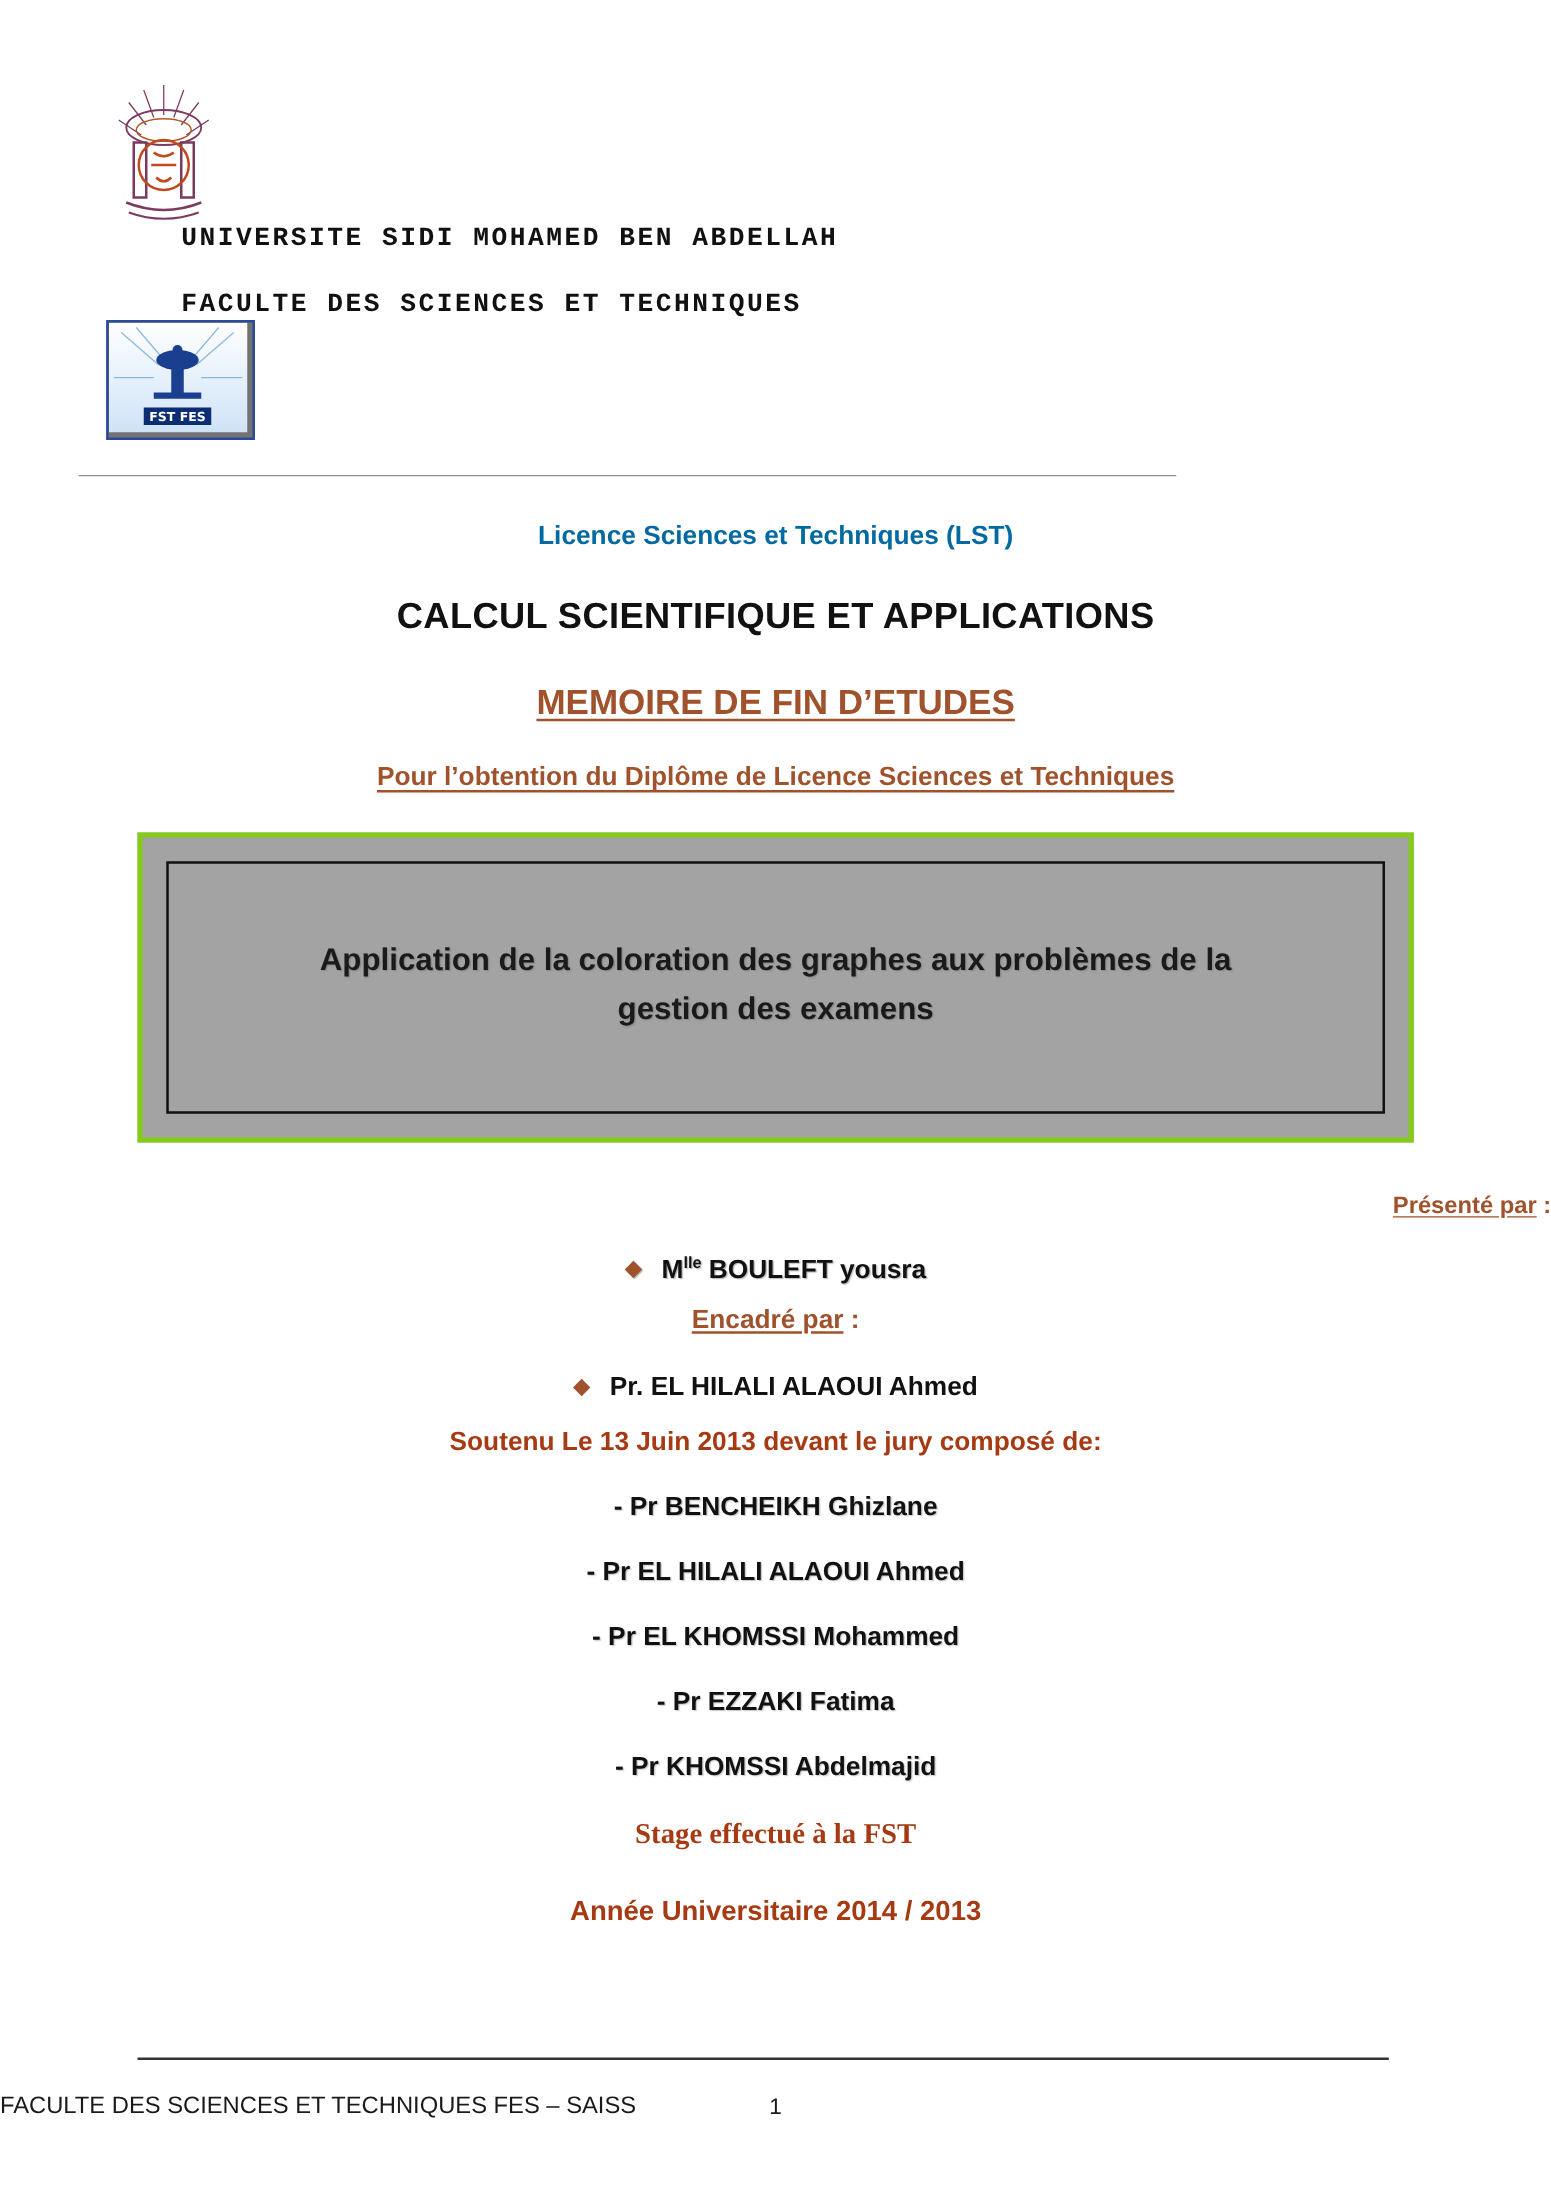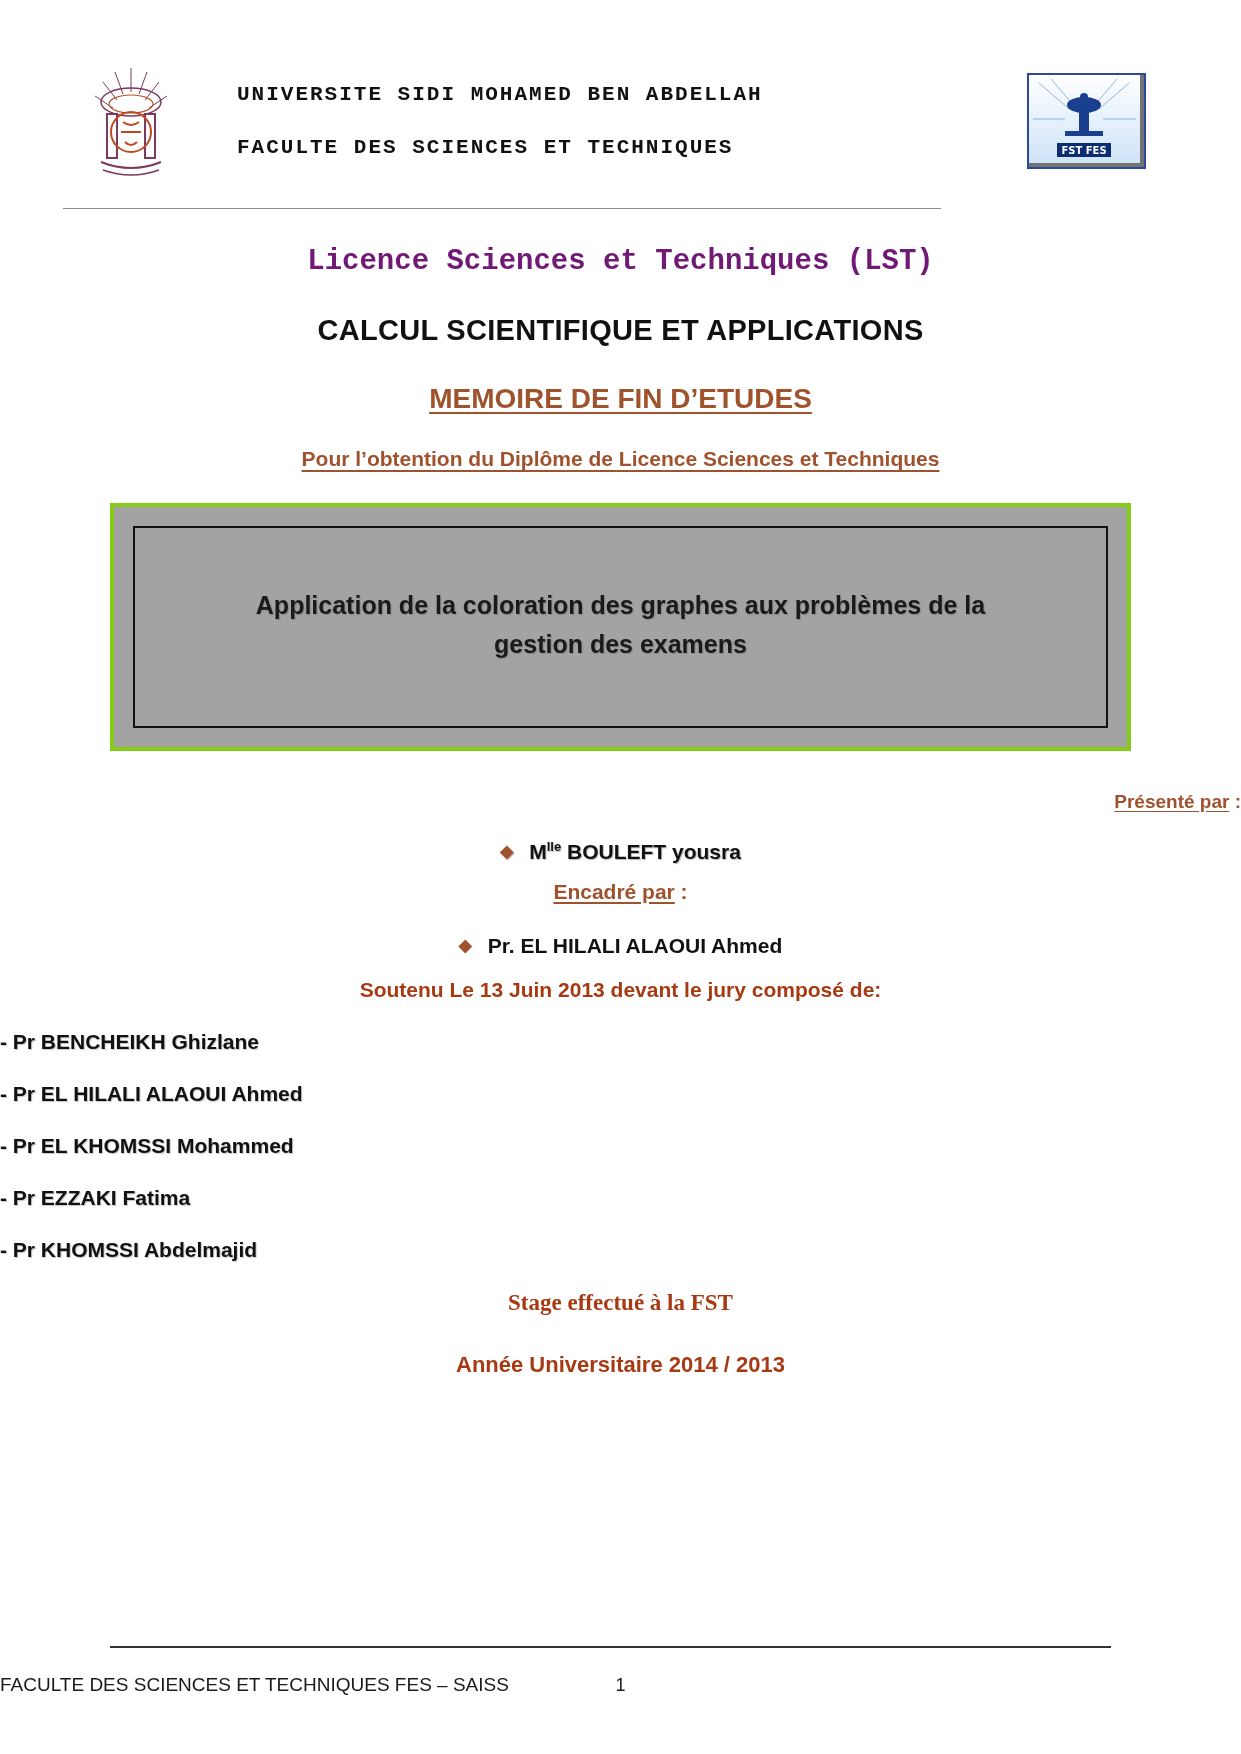--- a/index.html
+++ b/index.html
@@ -20,23 +20,23 @@
     position: relative;
     width: 1241px;
     height: 1754px;
     box-sizing: border-box;
     padding: 0;
   }
 
   
   .header {
     display: flex;
-    align-items: center;
     padding: 62px 95px 0 85px;
     box-sizing: border-box;
+    flex-direction: column;
   }
   .logo-left {
     width: 92px;
     height: 118px;
     flex: 0 0 auto;
     position: relative;
   }
   .header-titles {
     flex: 1 1 auto;
     padding-left: 60px;
@@ -74,25 +74,24 @@
     border-top: 1px solid #8d8d8d;
     height: 0;
   }
 
   
   .center-block {
     text-align: center;
     padding: 0 90px;
   }
   .lst-line {
-    font-size: 29px;
-    font-weight: bold;
-    color: #701a75;
+    font-size: 21px;
+    font-weight: bold;
+    color: #0369a1;
     margin-top: 36px;
-    font-family: Liberation Mono, monospace;
   }
   .calc-line {
     font-size: 29px;
     font-weight: bold;
     color: #111;
     margin-top: 36px;
     letter-spacing: 0.3px;
   }
   .memoire-line {
     font-size: 28px;
@@ -185,21 +184,21 @@
     font-size: 21px;
     font-weight: bold;
     color: #a63a12;
   }
 
   
   .jury {
     margin: 28px 0 0 0;
     padding: 0;
     list-style: none;
-    text-align: left;
+    text-align: center;
   }
   .jury li {
     font-size: 21px;
     font-weight: bold;
     color: #111;
     margin-bottom: 28px;
     text-shadow: 1px 1px 1px rgba(140,140,140,0.5);
   }
 
   .stage-line {

